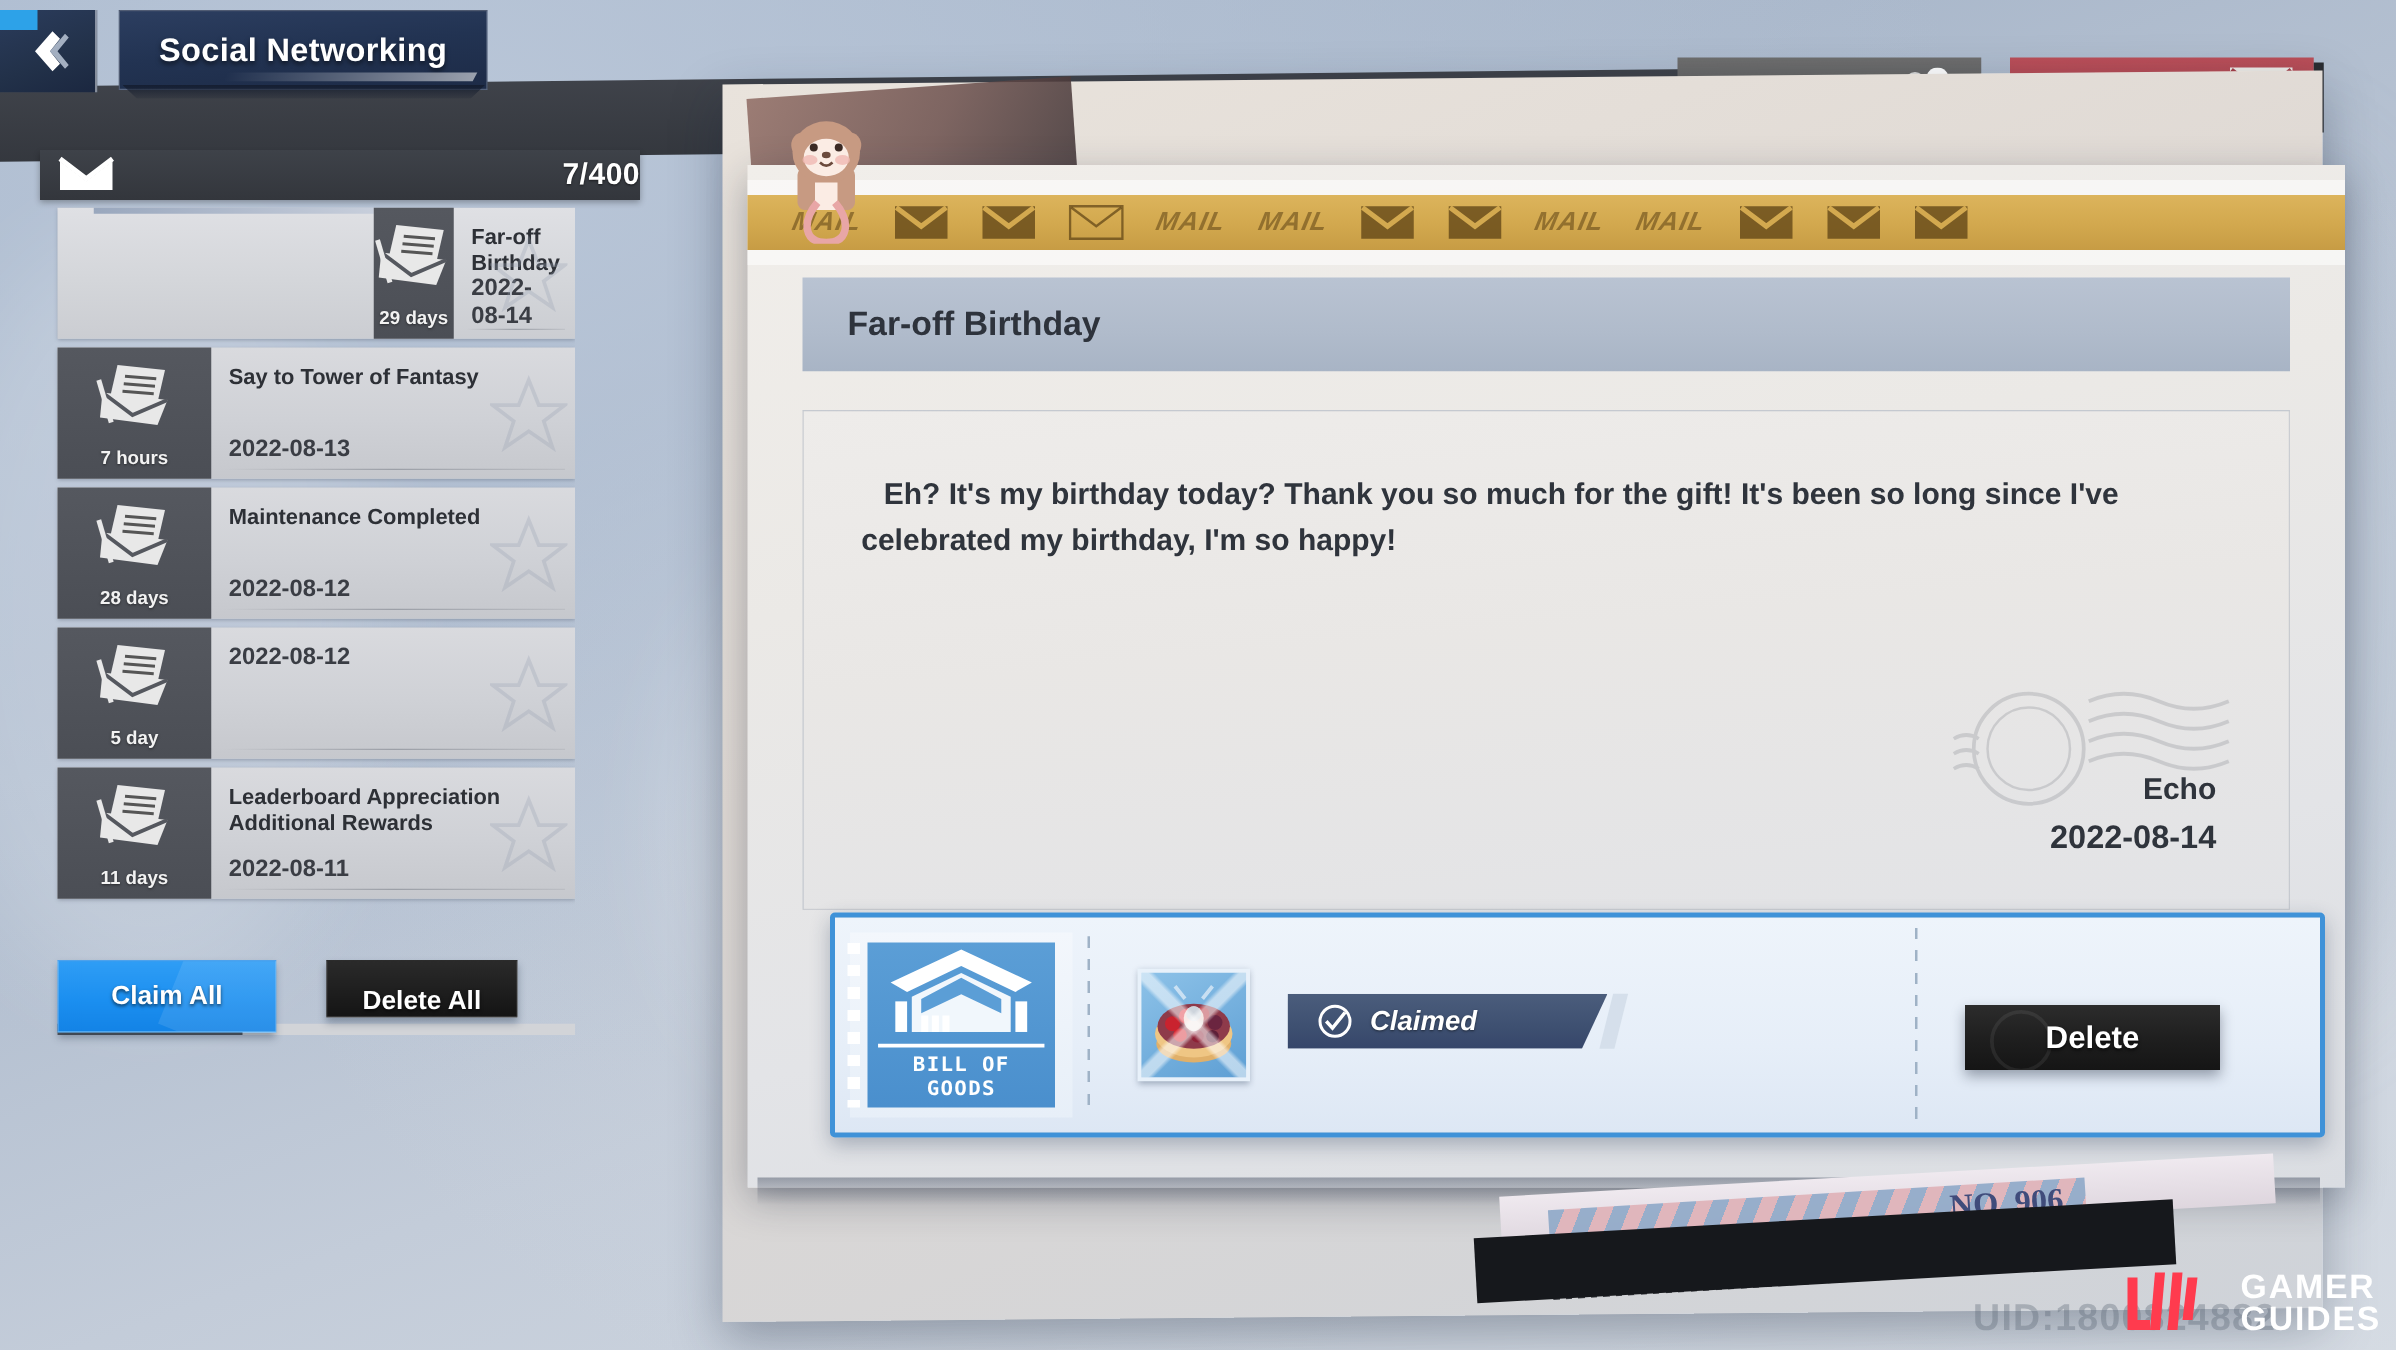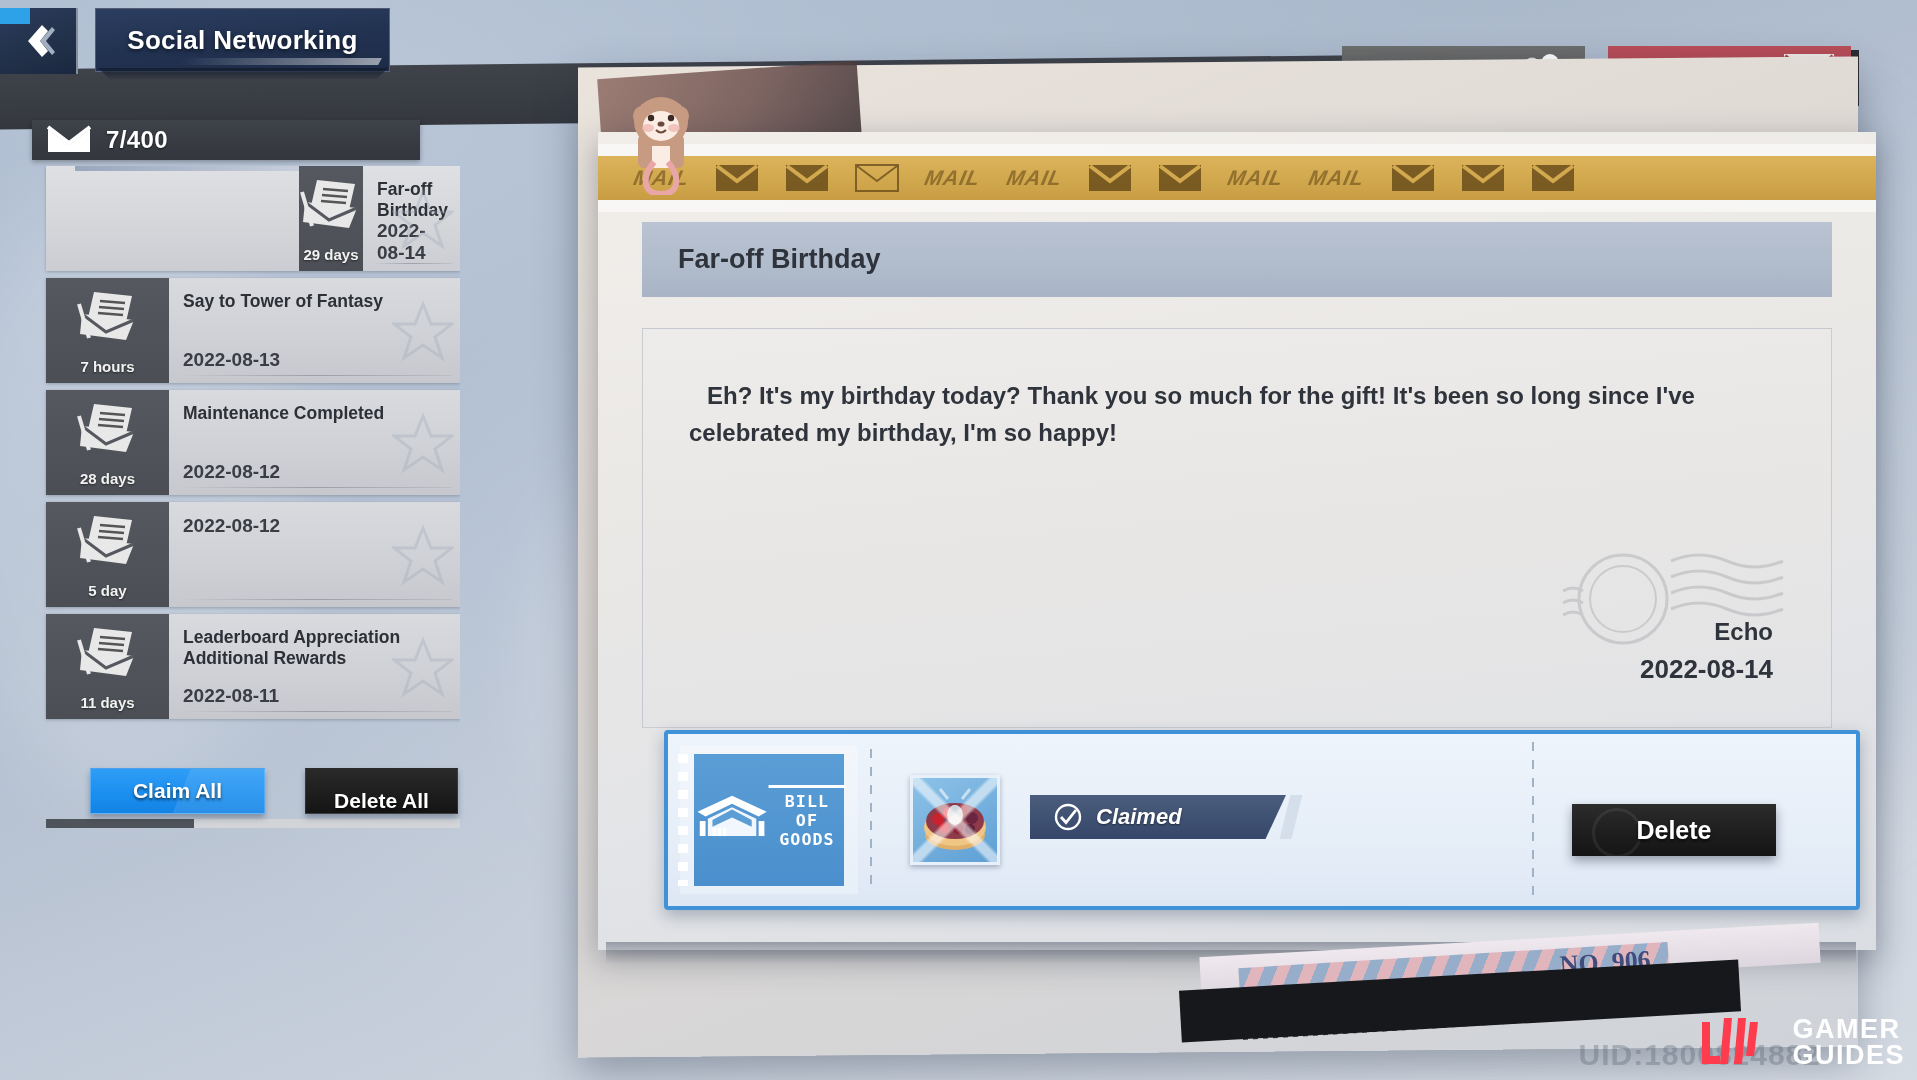--- a/index.html
+++ b/index.html
@@ -57,24 +57,25 @@
   }
   .title-shadow {
     position:absolute; left:98px; top:68px; width:290px; height:11px;
     background:linear-gradient(180deg,rgba(20,28,45,.85),rgba(20,28,45,.15));
     clip-path:polygon(0 0,100% 0,96% 100%,4% 100%);
   }
 
   
   .sidebar { position:absolute; left:32px; top:120px; width:428px; height:700px; }
   .mail-count-bar {
-    position:relative; width:388px; height:40px;
+    position:relative; width:480px; height:40px;
     background:linear-gradient(180deg,#3e4249,#33363c);
     display:flex; align-items:center; padding-left:14px; gap:14px;
     box-shadow:0 2px 5px rgba(0,0,0,.3);
+    justify-content:space-between;
   }
   .mail-count-bar .env-ico { width:46px; height:30px; }
   .mail-count-bar .count {
     color:#fff; font-size:24px; font-weight:bold; letter-spacing:.4px;
     text-shadow:0 1px 2px rgba(0,0,0,.6);
   }
 
   .mail-list {
     position:relative; width:428px; height:620px; margin-top:6px;
     overflow:hidden;
@@ -125,25 +126,25 @@
   }
   .list-scrollbar .thumb {
     width:148px; height:9px; background:#4f535a; cursor:pointer;
   }
 
   .sidebar-actions {
     position:absolute; left:14px; top:648px; width:414px; height:48px;
     display:flex; gap:40px;
   }
   .btn-claim-all {
-    width:175px; height:46px; background:linear-gradient(180deg,#2f9df5 0%,#1b8ff0 55%,#1383e6 100%);
+    width:175px; height:58px; background:linear-gradient(180deg,#2f9df5 0%,#1b8ff0 55%,#1383e6 100%);
     border:1px solid rgba(255,255,255,.25);
     display:flex; align-items:center; justify-content:center; cursor:pointer;
     box-shadow:0 4px 6px rgba(30,45,70,.35);
-    position:relative; overflow:hidden;margin-left:44px;
+    position:relative; overflow:hidden;
   }
   .btn-claim-all::after{
     content:""; position:absolute; right:-10px; top:-20px; width:90px; height:90px;
     background:rgba(255,255,255,.10); transform:rotate(22deg);
   }
   .btn-delete-all {
     width:153px; height:46px; background:linear-gradient(180deg,#2a2a2a 0%,#1d1d1d 60%,#141414 100%);
     border:1px solid rgba(255,255,255,.10);
     display:flex; align-items:flex-end; justify-content:center; cursor:pointer;
     box-shadow:0 4px 6px rgba(30,45,70,.35);
@@ -251,21 +252,21 @@
     box-shadow:0 6px 16px rgba(30,50,80,.30);
     display:flex; align-items:center;
   }
   .ticket {
     position:relative; margin-left:12px; width:178px; height:148px;
     background:linear-gradient(180deg,#f3f7fc,#e7eff8);
     display:flex; align-items:center; justify-content:center;
   }
   .ticket .inner {
     width:150px; height:132px; background:linear-gradient(180deg,#5b9ed6,#4a8fcd);
-    display:flex; flex-direction:row; align-items:center; justify-content:flex-end;
+    display:flex; flex-direction:column; align-items:center; justify-content:flex-end;
     padding-bottom:6px;
   }
   .ticket .bog-svg { width:132px; height:86px; }
   .ticket .bog-lbl {
     color:#fff; font-size:16px; font-weight:bold; letter-spacing:1px;
     border-top:3px solid #fff; padding-top:4px; width:128px; text-align:center;
     font-family:"DejaVu Sans Mono", monospace; transform:scaleX(1.04);
   }
   .ticket .perf {
     position:absolute; left:-2px; top:8px; width:10px; height:132px;

